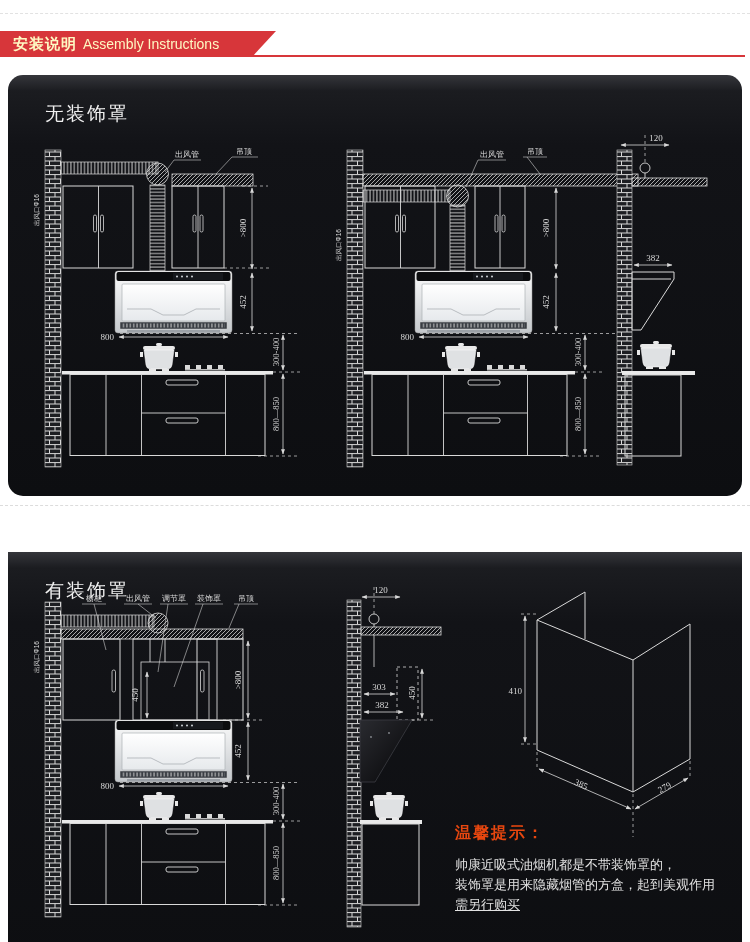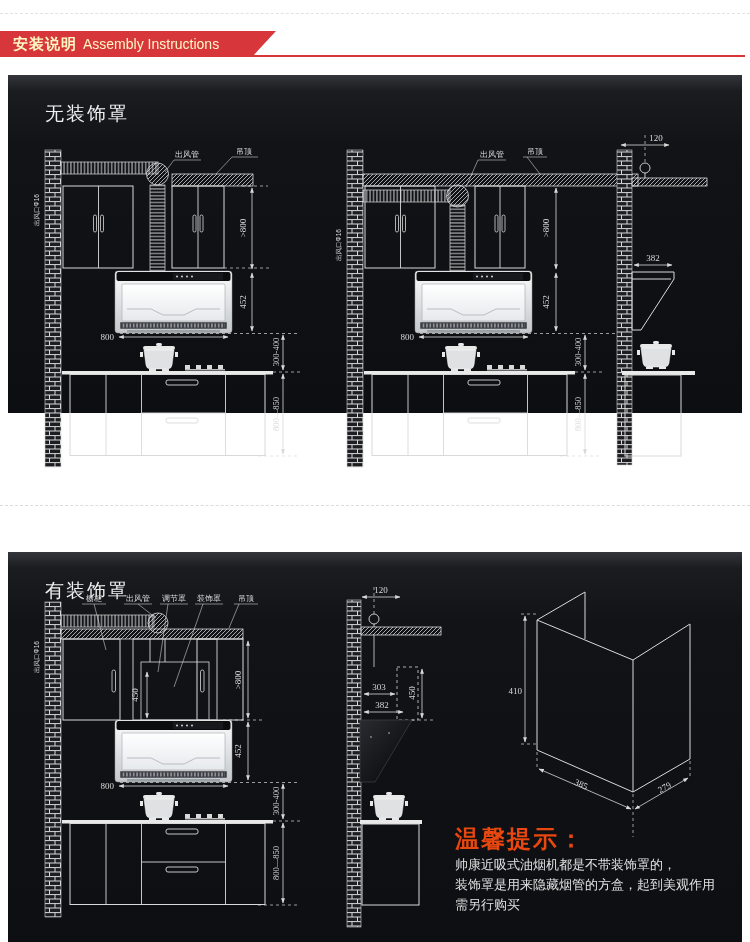--- a/index.html
+++ b/index.html
@@ -12,26 +12,26 @@
   .banner{position:absolute;left:0;top:31px;width:750px;height:26px;}
   .banner-main{position:absolute;left:0;top:0;width:252px;height:26px;background:#d7363a;
     color:#fef9c3;line-height:26px;padding-left:13px;box-sizing:border-box;white-space:nowrap;}
   .banner-zh{font-weight:bold;font-size:15px;letter-spacing:1px;}
   .banner-en{font-size:14px;margin-left:6px;}
   .banner-slant{position:absolute;left:252px;top:0;width:0;height:0;
     border-top:26px solid #d7363a;border-right:24px solid transparent;}
   .banner-line{position:absolute;left:0;top:24px;width:745px;height:2px;background:#d7363a;}
   .panel{position:absolute;left:8px;width:734px;
     background:linear-gradient(180deg,#35363b 0px,#1b1c20 16px,#121317 70px,#0d0e11 100%);}
-  #panel1{top:75px;height:338px;}
+  #panel1{top:75px;height:421px;border-radius:15px;}
   #panel2{top:515px;height:420px;margin-top:37px;}
   .panel-title{position:absolute;left:37px;top:26px;color:#f0f0f0;font-size:19px;
     letter-spacing:2px;font-weight:500;}
   .drawing-svg{position:absolute;left:0;top:0;}
-  .tip-title{position:absolute;left:447px;top:271px;color:#e8470f;font-size:24px;
+  .tip-title{position:absolute;left:447px;top:271px;color:#e8470f;font-size:16px;
     font-weight:bold;letter-spacing:2px;}
   .tip-line{position:absolute;left:447px;color:#e2e2e2;font-size:13px;white-space:nowrap;}
   svg text{fill:#d9d9d9;}
   .dimtxt{font-family:"Liberation Serif",serif;font-size:9px;}
   .dimtxt-s{font-family:"Liberation Serif",serif;font-size:8.5px;}
   .cjk{font-family:"Liberation Sans",sans-serif;font-size:8px;}
   .cjk-s{font-family:"Liberation Sans",sans-serif;font-size:6.5px;}
 </style>
 </head>
 <body>
@@ -309,16 +309,16 @@
       <line x1="531" y1="217" x2="623" y2="257" stroke="#d9d9d9" stroke-width="0.8" marker-start="url(#arS)" marker-end="url(#arE)"></line>
       <text class="dimtxt" text-anchor="middle" x="572" y="235" transform="rotate(23 572 235)">385</text>
       <line x1="627" y1="257" x2="680" y2="226" stroke="#d9d9d9" stroke-width="0.8" marker-start="url(#arS)" marker-end="url(#arE)"></line>
       <text class="dimtxt" text-anchor="middle" x="658" y="238" transform="rotate(-29 658 238)">279</text>
     </g>
   </svg>
 
   <div class="tip-title">温馨提示：</div>
   <div class="tip-line" style="top:304px;">帅康近吸式油烟机都是不带装饰罩的，</div>
   <div class="tip-line" style="top:324px;">装饰罩是用来隐藏烟管的方盒，起到美观作用</div>
-  <div class="tip-line" style="top:344px;">需另行购买</div>
+  <div class="tip-line" style="top:344px;text-decoration:underline;">需另行购买</div>
 </div>
 
 <div class="mid-dash"></div>
 
 </body></html>

